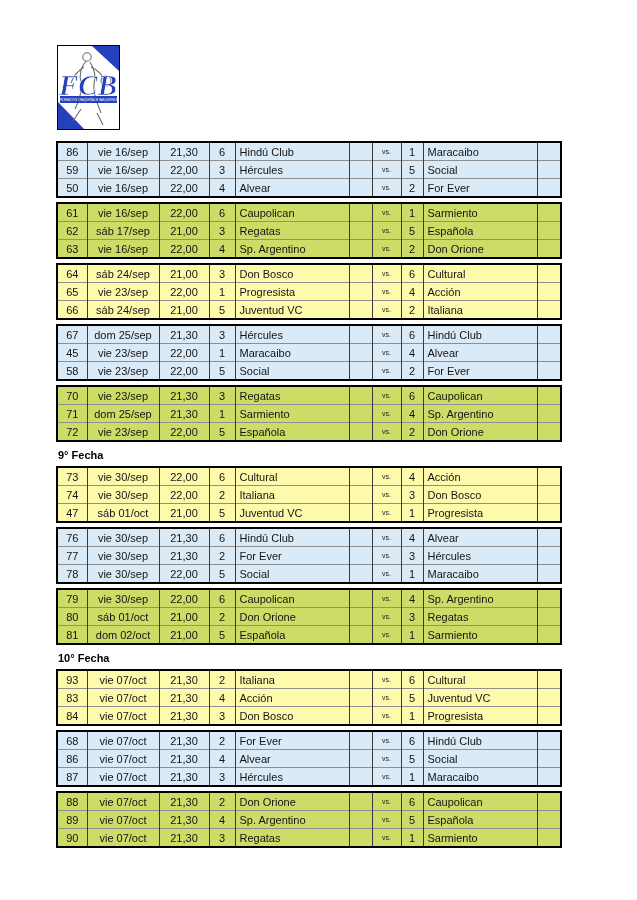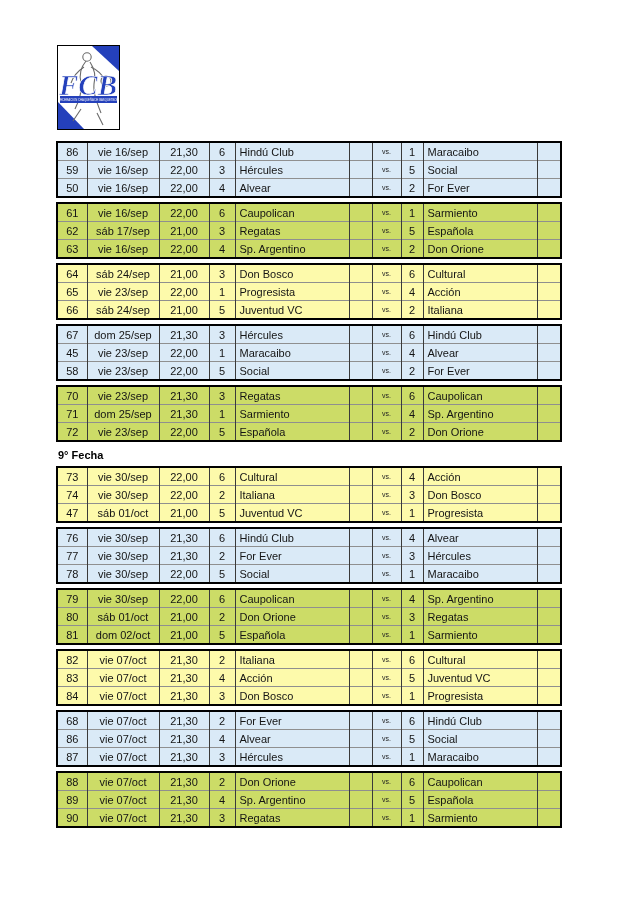--- a/index.html
+++ b/index.html
@@ -490,36 +490,37 @@
             <td>5</td>
             <td class="team">Española</td>
             <td></td>
             <td class="vs">vs.</td>
             <td>1</td>
             <td class="team">Sarmiento</td>
             <td></td>
           </tr>
         </tbody>
       </table>
+      <div class="fecha">10° Fecha</div>
       <table class="block yellow">
         <colgroup>
           <col style="width: 30px;">
           <col style="width: 72px;">
           <col style="width: 50px;">
           <col style="width: 26px;">
           <col style="width: 114px;">
           <col style="width: 23px;">
           <col style="width: 29px;">
           <col style="width: 22px;">
           <col style="width: 114px;">
           <col style="width: 24px;">
         </colgroup>
         <tbody>
           <tr>
-            <td>82</td>
+            <td>93</td>
             <td>vie 07/oct</td>
             <td>21,30</td>
             <td>2</td>
             <td class="team">Italiana</td>
             <td></td>
             <td class="vs">vs.</td>
             <td>6</td>
             <td class="team">Cultural</td>
             <td></td>
           </tr>

